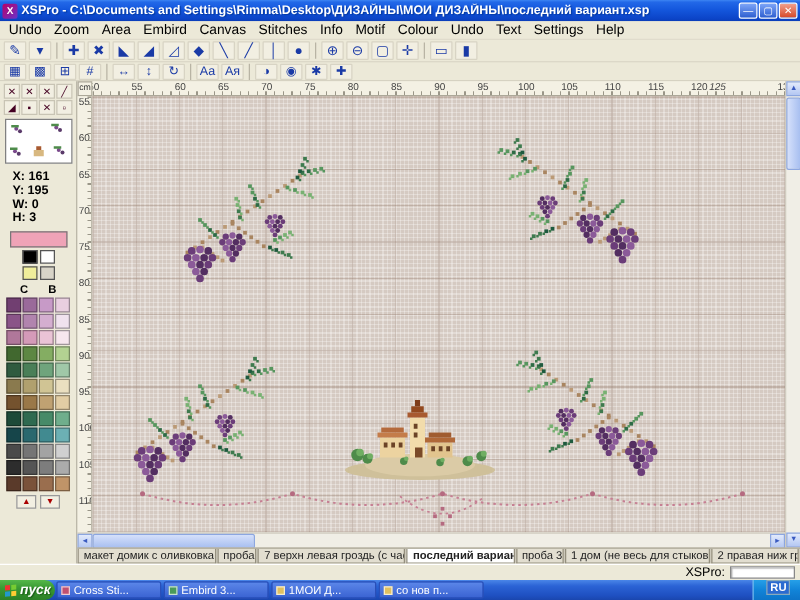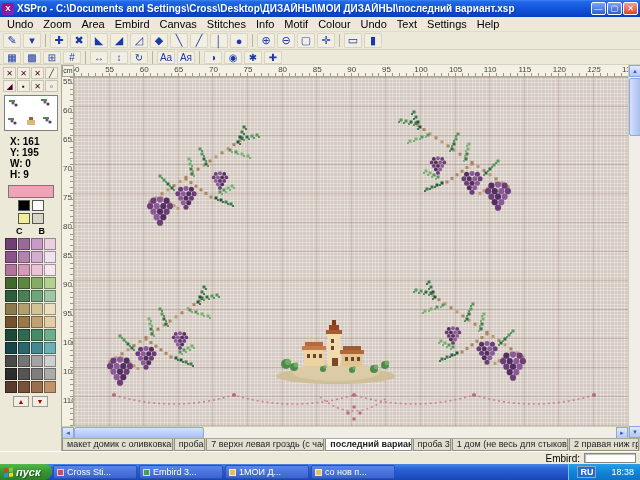--- a/index.html
+++ b/index.html
@@ -93,43 +93,43 @@
 
   
   .statusbar{position:absolute;left:0;right:0;top:451px;height:13px;background:#ece9d8;border-top:1px solid #fff;
     display:flex;align-items:center;justify-content:flex-end;font-size:10px;padding-right:4px;gap:4px;}
   .colour-box{width:52px;height:10px;background:#fff;border:1px solid #888;box-shadow:inset 1px 1px 1px #bbb;}
 
   
   .taskbar{position:absolute;left:0;right:0;top:464px;height:16px;
     background:linear-gradient(180deg,#4a86e8 0%,#2b63d5 30%,#1e4fc0 80%,#1a46ae 100%);
     display:flex;align-items:stretch;}
-  .start-btn{width:52px;display:flex;align-items:center;gap:3px;padding-left:4px;
+  .start-btn{width:44px;display:flex;align-items:center;gap:3px;padding-left:4px;
     background:linear-gradient(180deg,#55b84a 0%,#3a9a33 40%,#2c8127 100%);
     border-radius:0 8px 8px 0;color:#fff;font-weight:bold;font-style:italic;font-size:11px;
     text-shadow:1px 1px 1px #1a5a18;}
   .xp-flag{width:9px;height:9px;display:grid;grid-template-columns:4px 4px;grid-template-rows:4px 4px;gap:1px;transform:skewY(-6deg);}
   .xp-flag i{display:block;}
   .task-btn{width:84px;margin:1px 1px;display:flex;align-items:center;gap:3px;padding:0 3px;
     background:linear-gradient(#5b86e8,#3a63d2);border:1px solid #2a4fb8;border-radius:2px;
     color:#fff;font-size:9px;white-space:nowrap;overflow:hidden;}
   .task-ico{width:7px;height:7px;flex:0 0 auto;border:1px solid rgba(255,255,255,.7);}
-  .tray{margin-left:auto;display:flex;align-items:center;gap:15px;padding:0 6px 0 8px;
+  .tray{margin-left:auto;display:flex;align-items:center;gap:6px;padding:0 6px 0 8px;
     background:linear-gradient(180deg,#26a0e8 0%,#1184d8 50%,#0d74c8 100%);
-    border-left:1px solid #6fc2f0;color:#fff;font-size:9px;}
+    border-left:1px solid #6fc2f0;color:#fff;font-size:9px;flex-direction:column;}
   .tray .lang{font-weight:bold;background:#2a6ad0;padding:0 2px;border:1px solid #8ab;}
 </style>
 </head>
 <body>
 
 <div class="app">
 
   <div class="titlebar">
     <div class="app-icon">X</div>
-    <div class="title-text">XSPro - C:\Documents and Settings\Cross\Desktop\ДИЗАЙНЫ\МОИ ДИЗАЙНЫ\последний вариант.xsp</div>
+    <div class="title-text">XSPro - C:\Documents and Settings\Rimma\Desktop\ДИЗАЙНЫ\МОИ ДИЗАЙНЫ\последний вариант.xsp</div>
     <div class="cap-btn cap-min">—</div>
     <div class="cap-btn cap-max">▢</div>
     <div class="cap-btn cap-close">✕</div>
   </div>
 
   <div class="menubar">
       <span class="menu-item">Undo</span>
       <span class="menu-item">Zoom</span>
       <span class="menu-item">Area</span>
       <span class="menu-item">Embird</span>
@@ -273,21 +273,21 @@
           <circle cx="45" cy="26" r="1.6" fill="#5a3a6a"></circle>
           <rect x="38" y="21" width="6" height="2" fill="#4e8b4a"></rect>
           <rect x="22" y="24" width="8" height="5" fill="#d8b880"></rect>
           <rect x="24" y="21" width="4" height="3" fill="#a85a30"></rect>
         </svg>
     </div>
     <div class="coords">
         <div>X: 161</div>
         <div>Y: 195</div>
         <div>W: 0</div>
-        <div>H: 9</div>
+        <div>H: 3</div>
       </div>
     <div class="current-swatch" style="background: rgb(239, 163, 183);"></div>
     <div class="quick-grid">
         <div class="quick-swatch" style="background: rgb(0, 0, 0);"></div>
         <div class="quick-swatch" style="background: rgb(255, 255, 255);"></div>
         <div class="quick-swatch" style="background: rgb(240, 238, 154);"></div>
         <div class="quick-swatch" style="background: rgb(216, 212, 200);"></div>
       </div>
     <div class="cb-row">
       <span>C</span>
@@ -359,21 +359,21 @@
       <span class="ruler-num" style="left: 174px;">75</span>
       <span class="ruler-num" style="left: 208.6px;">80</span>
       <span class="ruler-num" style="left: 243.2px;">85</span>
       <span class="ruler-num" style="left: 277.8px;">90</span>
       <span class="ruler-num" style="left: 312.4px;">95</span>
       <span class="ruler-num" style="left: 347px;">100</span>
       <span class="ruler-num" style="left: 381.6px;">105</span>
       <span class="ruler-num" style="left: 416.2px;">110</span>
       <span class="ruler-num" style="left: 450.8px;">115</span>
       <span class="ruler-num" style="left: 485.4px;">120</span>
-      <span class="ruler-num" style="left: 520px; font-style: italic;">125</span>
+      <span class="ruler-num" style="left: 500px; font-style: italic;">125</span>
       <span class="ruler-num" style="left: 554.6px;">130</span>
     </div>
   <div class="ruler-v">
       <span class="ruler-num" style="top: 0px;">55</span>
       <span class="ruler-num" style="top: 29px;">60</span>
       <span class="ruler-num" style="top: 58px;">65</span>
       <span class="ruler-num" style="top: 87px;">70</span>
       <span class="ruler-num" style="top: 116px;">75</span>
       <span class="ruler-num" style="top: 145px;">80</span>
       <span class="ruler-num" style="top: 174px;">85</span>
@@ -982,21 +982,21 @@
       <div class="tab">макет домик с оливковками</div>
       <div class="tab">проба</div>
       <div class="tab">7 верхн левая гроздь (с частью ниж ветки для стык.</div>
       <div class="tab active">последний вариант</div>
       <div class="tab">проба 3</div>
       <div class="tab">1 дом (не весь для стыковки)</div>
       <div class="tab">2 правая ниж гр.</div>
     </div>
 
   <div class="statusbar">
-    <span>Embird:</span>
+    <span>XSPro:</span>
     <div class="colour-box"></div>
   </div>
 
   <div class="taskbar">
     <div class="start-btn">
       <span class="xp-flag">
         <i style="background:#e33"></i>
           <i style="background:#7c3"></i>
           <i style="background:#29c"></i>
           <i style="background:#fc3"></i>

